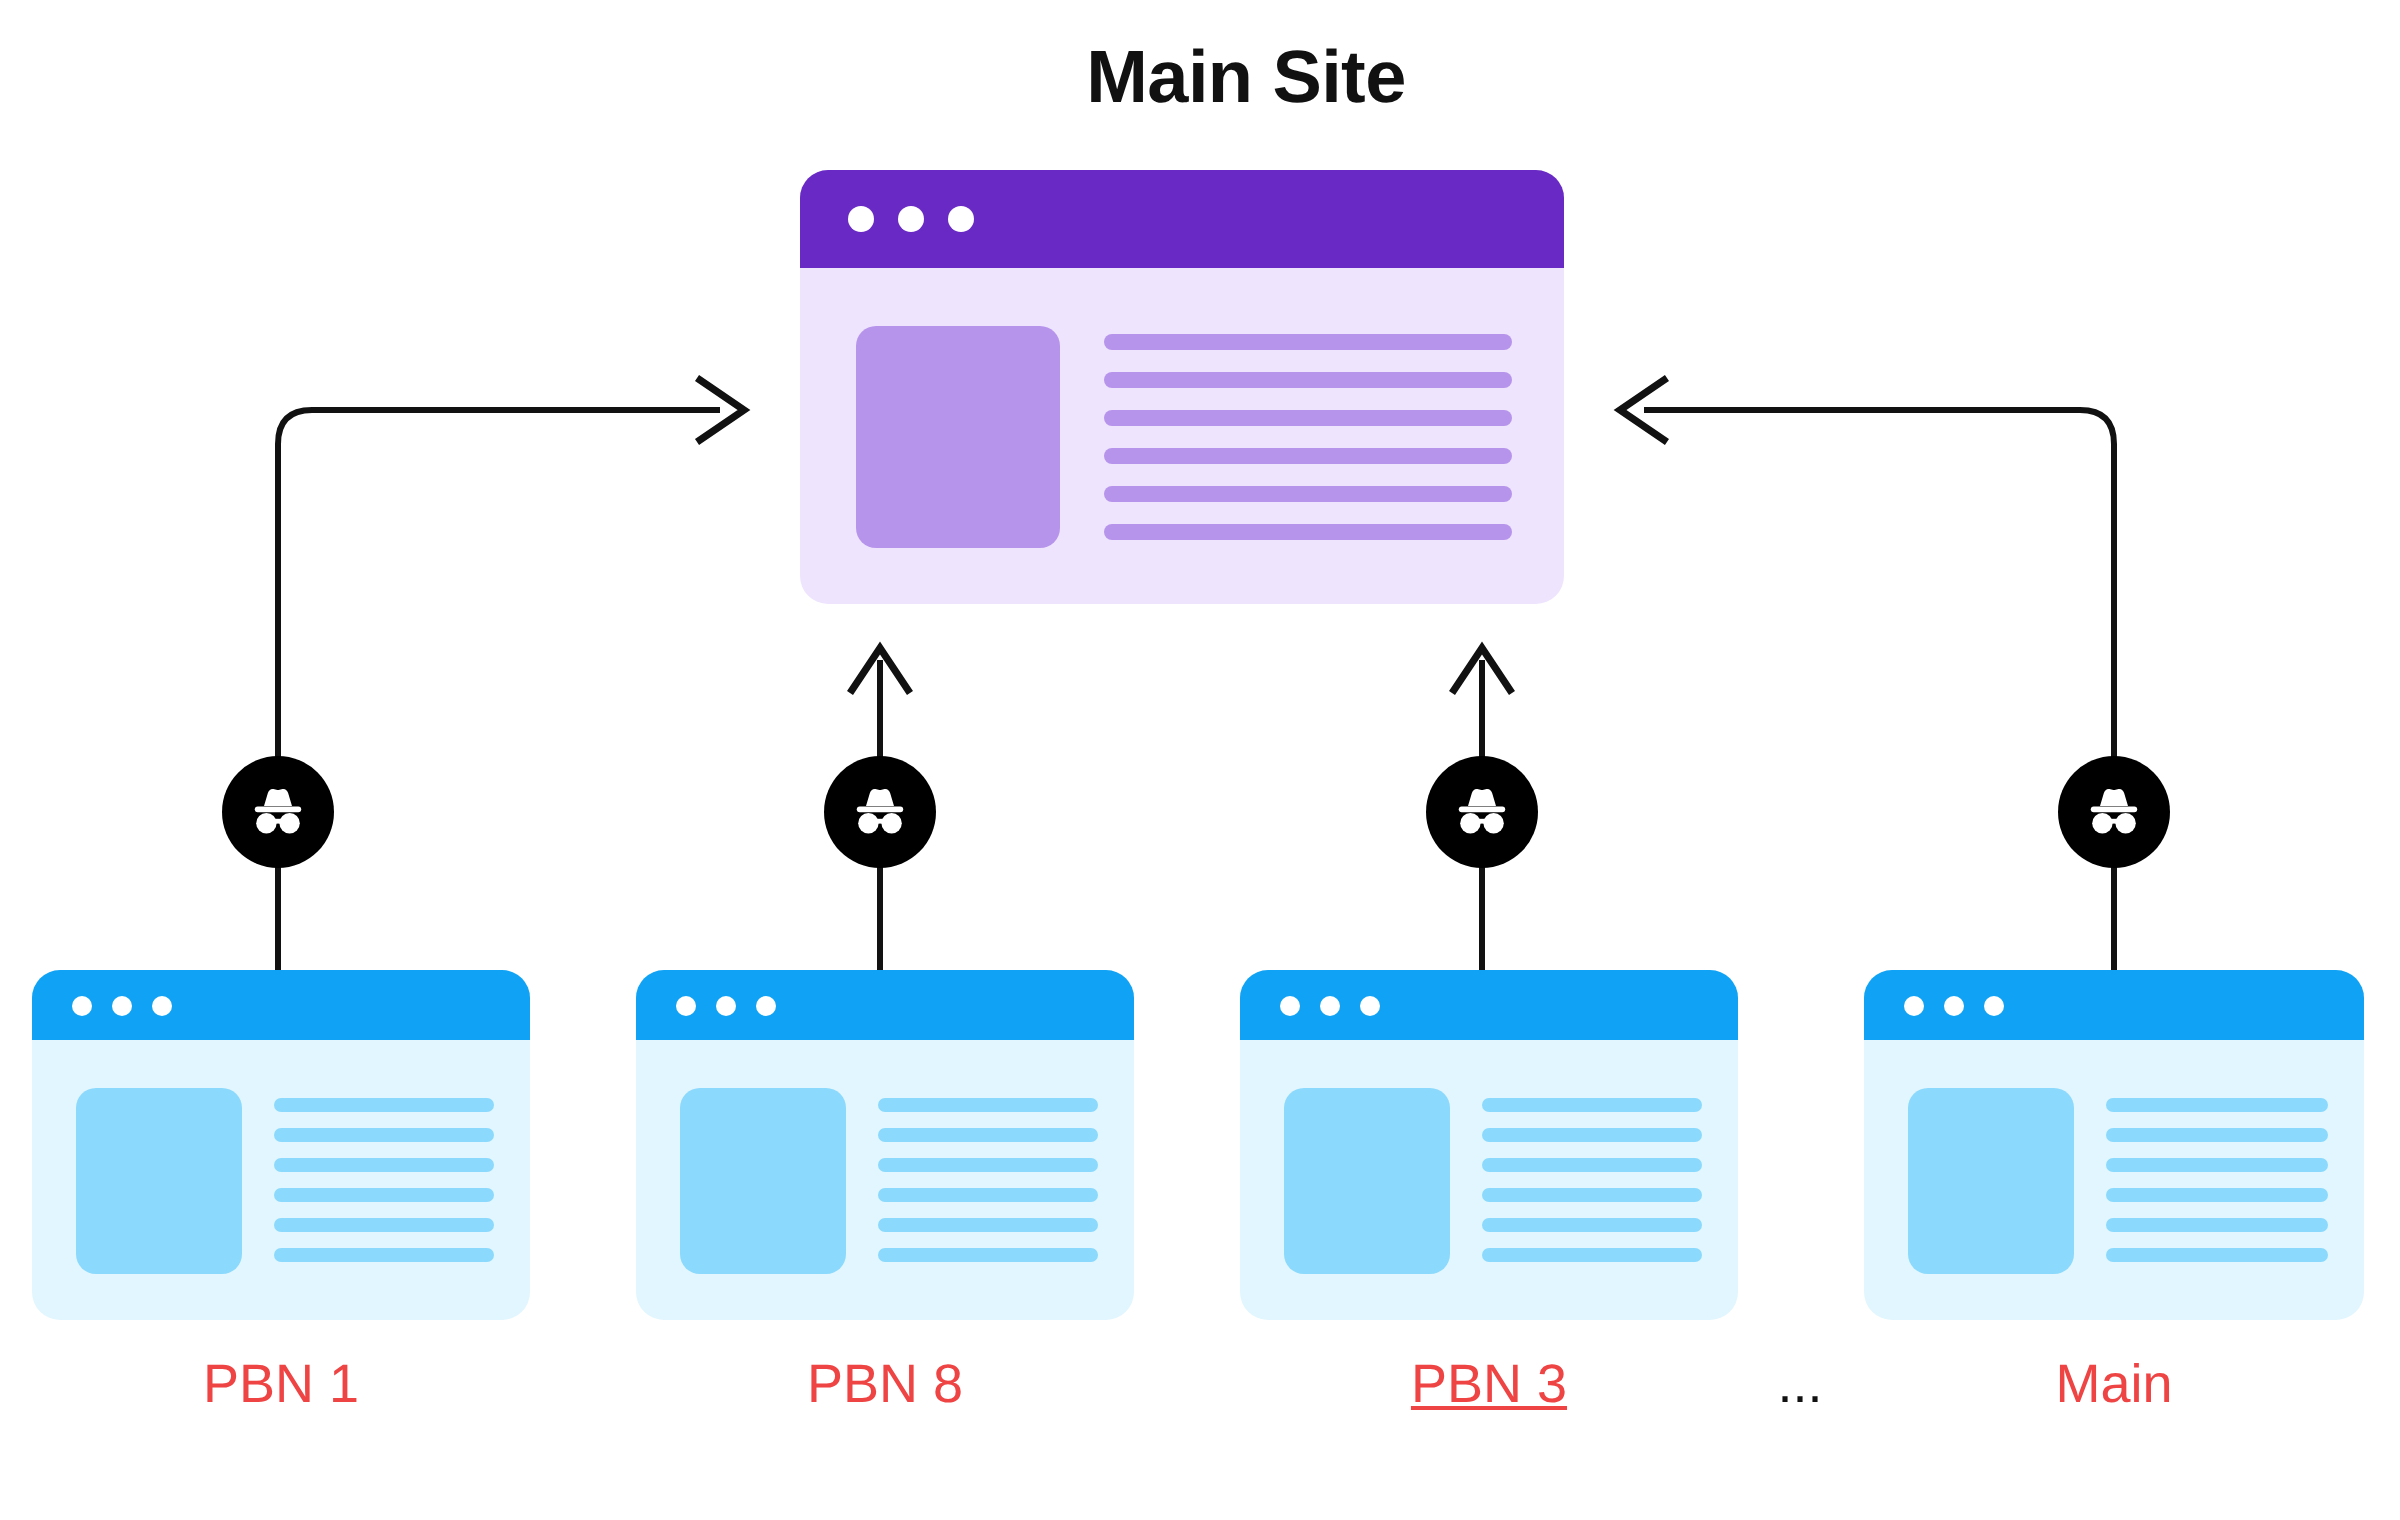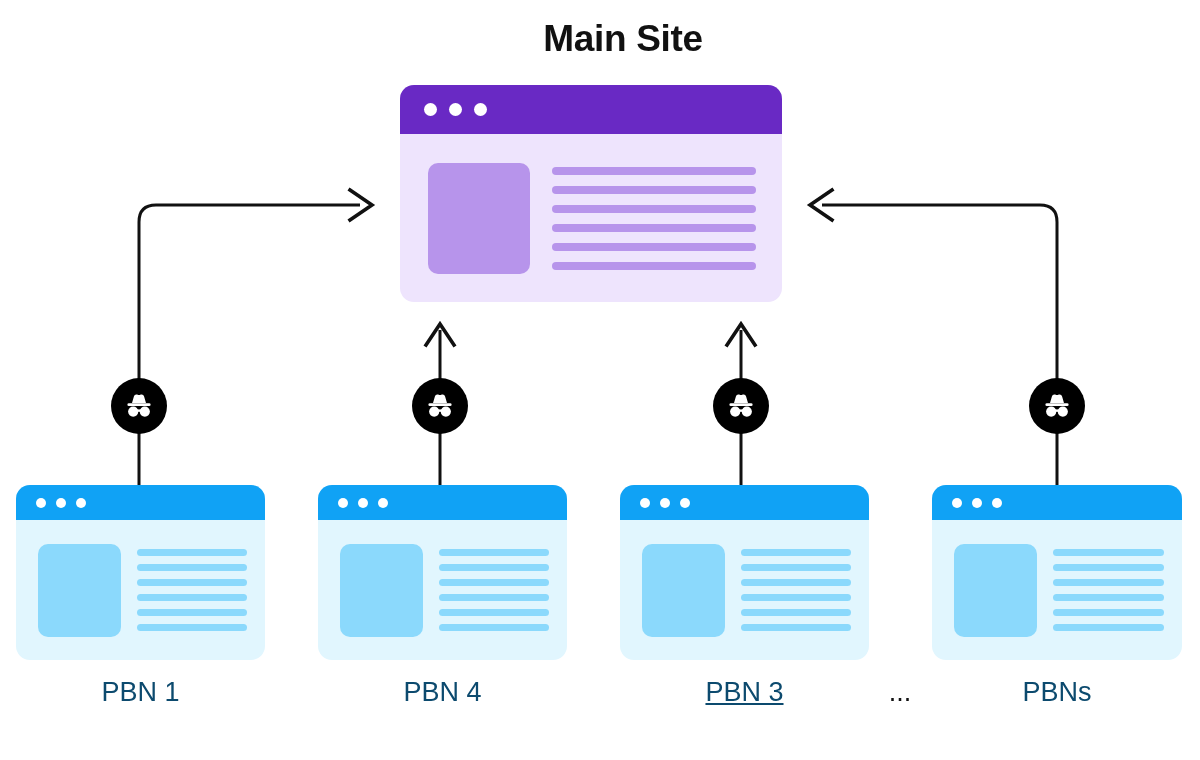--- a/index.html
+++ b/index.html
@@ -142,21 +142,21 @@
   #pbn-2 { left: 318px; }
   #pbn-3 { left: 620px; }
   #pbn-4 { left: 932px; width: 250px; }
 
   
   .pbn-label {
     position: absolute;
     top: 679px;
     font-size: 27px;
     font-weight: 400;
-    color: #0c4a6e;
+    color: #ef4444;
     text-align: center;
     line-height: 1;
   }
   #label-1 { left: 16px;  width: 249px; }
   #label-2 { left: 318px; width: 249px; }
   #label-3 { left: 620px; width: 249px; text-decoration: underline; }
   #label-4 { left: 932px; width: 250px; }
   #label-ellipsis {
     position: absolute;
     top: 679px;
@@ -356,18 +356,18 @@
     <svg width="56" height="56" viewBox="0 0 56 56">
       <path fill="#ffffff" d="M21.0,25.0 L35.0,25.0 L33.1,18.6 C32.6,16.9 31.4,16.1 29.8,16.6 L28.8,16.9 C28.2,17.1 27.8,17.1 27.2,16.9 L26.2,16.6 C24.6,16.1 23.4,16.9 22.9,18.6 Z"></path>
       <rect x="16.4" y="25.2" width="23.2" height="2.9" rx="1.45" fill="#ffffff"></rect>
       <circle cx="22.2" cy="33.6" r="5.1" fill="#ffffff"></circle>
       <circle cx="33.8" cy="33.6" r="5.1" fill="#ffffff"></circle>
       <rect x="25.6" y="31.4" width="4.8" height="2.4" fill="#ffffff"></rect>
     </svg>
   </div>
 
   <div class="pbn-label" id="label-1">PBN 1</div>
-  <div class="pbn-label" id="label-2">PBN 4</div>
+  <div class="pbn-label" id="label-2">PBN 8</div>
   <div class="pbn-label" id="label-3">PBN 3</div>
   <div id="label-ellipsis">...</div>
-  <div class="pbn-label" id="label-4">PBNs</div>
+  <div class="pbn-label" id="label-4">Main</div>
 
 </div>
 
 </body></html>

